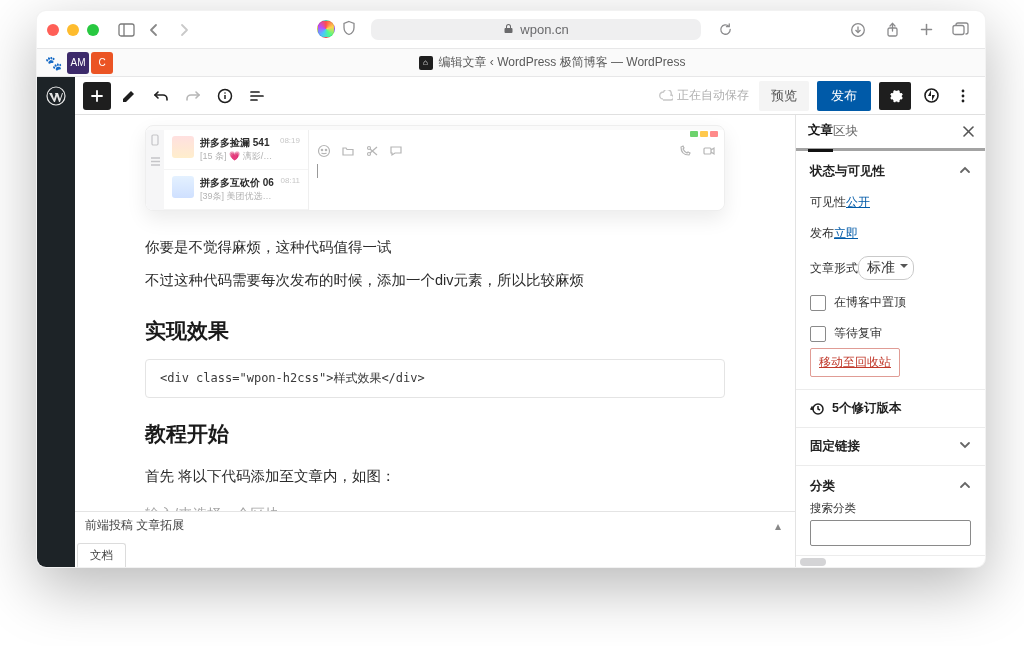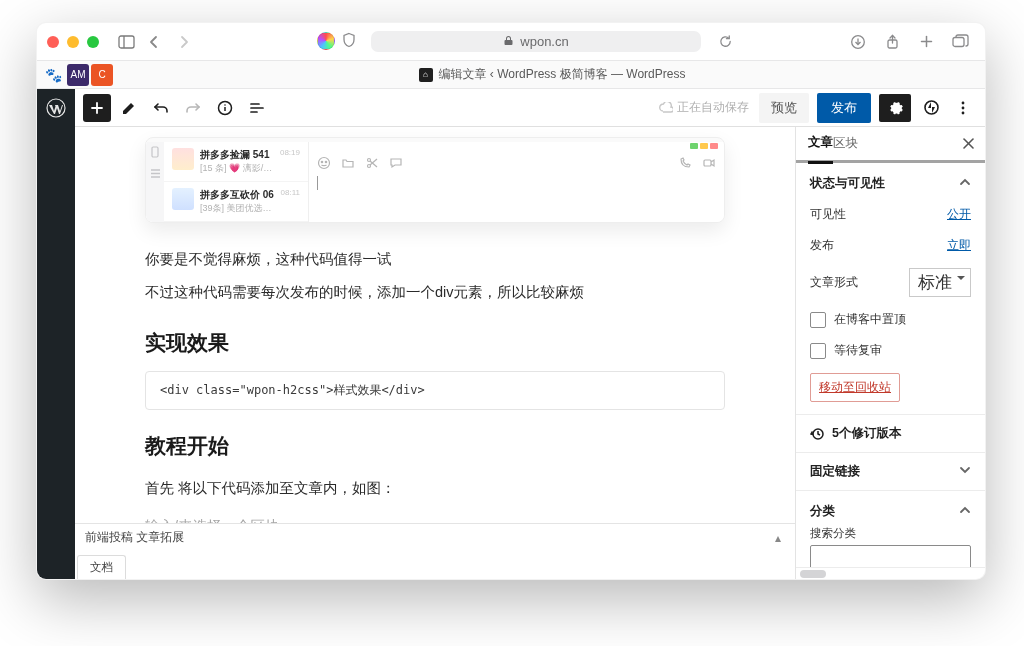--- a/index.html
+++ b/index.html
@@ -1,18 +1,18 @@
 <!DOCTYPE html>
 <html><head>
 <meta charset="utf-8">
 <style>
   * { box-sizing: border-box; margin: 0; padding: 0; font-family: -apple-system, BlinkMacSystemFont, "Segoe UI", "PingFang SC", "Hiragino Sans GB", sans-serif; }
   body { background: #fff; width:1024px; height:646px; position:relative; overflow:hidden; }
 
-  .window { position:absolute; left:36px; top:22px; width:950px; height:558px; background:#fff; border-radius:10px; box-shadow:0 20px 60px rgba(0,0,0,0.28); overflow:hidden; display:flex; flex-direction:column; border:1px solid rgba(0,0,0,0.05);}
+  .window { position:absolute; left:36px; top:10px; width:950px; height:558px; background:#fff; border-radius:10px; box-shadow:0 20px 60px rgba(0,0,0,0.28); overflow:hidden; display:flex; flex-direction:column; border:1px solid rgba(0,0,0,0.05);}
   .titlebar { height:38px; display:flex; align-items:center; padding:0 10px; border-bottom:1px solid #e7e7e8; }
   .traffic { display:flex; gap:8px; margin-right:14px;}
   .dot { width:12px; height:12px; border-radius:50%; }
   .dot.red{background:#ff5f57;} .dot.yellow{background:#febc2e;} .dot.green{background:#28c840;}
   .tb-icon { width:26px; height:22px; display:flex; align-items:center; justify-content:center; color:#7a7a7a; margin-right:2px; border-radius:4px;}
   .tb-icon svg, .t-icon svg { display:block; }
   .nav-arrows{display:flex; gap:2px; margin-right:8px;}
   .addr-wrap{flex:1; display:flex; justify-content:center; align-items:center; gap:8px;}
   .addr-left-icons{display:flex; gap:6px; margin-right:6px;}
   .omni-icon{width:18px;height:18px;border-radius:50%;background:conic-gradient(#ff4d4d,#ffd24d,#4dff88,#4dc3ff,#b94dff,#ff4d4d);border:1px solid rgba(0,0,0,.1);}
@@ -85,24 +85,24 @@
   .sb-tabs{height:36px;display:flex;align-items:center;border-bottom:3px solid #a3a3a3;padding:0 12px;position:relative;text-align:right;}
   .sb-tab{font-size:12.5px;color:#666;padding:10px 0;}
   .sb-tab.active{color:#111;font-weight:600;border-bottom:3px solid #111;margin-bottom:-1px;}
   .sb-close{position:absolute;right:10px;top:10px;color:#555;}
   .sb-scroll{flex:1;overflow-y:auto;position:relative;}
   .sb-scroll::-webkit-scrollbar{width:10px;}
   .sb-scroll::-webkit-scrollbar-thumb{background:#d0d0d2;border-radius:5px;}
   .panel{border-bottom:1px solid #ececec;padding:12px 14px;}
   .panel-hd{display:flex;align-items:center;justify-content:space-between;font-size:12.5px;font-weight:600;color:#222;}
   .panel-hd .chev{color:#666;}
-  .kv{display:flex;justify-content:space-between;align-items:center;margin-top:14px;font-size:12px;}
+  .kv{display:flex;align-items:center;margin-top:14px;font-size:12px;}
   .kv .k{color:#333;}
   .kv .v{color:#005aa8;}
-  .select-pill{border:1px solid #c9c9c9;border-radius:0;padding:2px 18px 2px 8px;font-size:17px;color:#333;position:relative;}
+  .select-pill{border:1px solid #c9c9c9;border-radius:10px;padding:2px 18px 2px 8px;font-size:14px;color:#333;position:relative;}
   .select-pill:after{content:"";position:absolute;right:5px;top:7px;border:4px solid transparent;border-top-color:#555;}
   .chk{display:flex;align-items:center;gap:8px;margin-top:14px;font-size:12px;color:#333;}
   .chk .box{width:16px;height:16px;border:1px solid #8a8a8a;border-radius:2px;}
   
   .panel.small{padding:10px 14px;}
   .rev{display:flex;align-items:center;gap:8px;font-size:12.5px;font-weight:600;}
   .rev svg{width:14px;height:14px;}
   .search-lbl{font-size:11.5px;color:#333;margin-top:6px;margin-bottom:4px;}
   .search-inp{width:100%;border:1px solid #8a8a8a;border-radius:2px;height:26px;padding:0 6px;font-size:12px;}
 
@@ -419,21 +419,21 @@
                 <span class="select-pill">标准</span>
               </div>
               <label class="chk">
                 <span class="box"></span>
                   <span>在博客中置顶</span>
               </label>
               <label class="chk">
                 <span class="box"></span>
                   <span>等待复审</span>
               </label>
-              <div style="margin-top:14px;">
+              <div style="margin-top:6px;">
                 <a href="#" style="color:#c1392b;font-size:12px;border:1px solid rgba(193,57,43,.5);padding:5px 8px;border-radius:2px;display:inline-block;">移动至回收站</a>
               </div>
             </div>
 
             <div class="panel small">
               <div class="rev">
                 <svg viewBox="0 0 14 14" fill="none" stroke="currentColor" stroke-width="1.5">
                     <circle cx="8" cy="7" r="5"></circle>
                     <polyline points="8,4 8,7 10,8"></polyline>
                     <path d="M3 7H1"></path>

